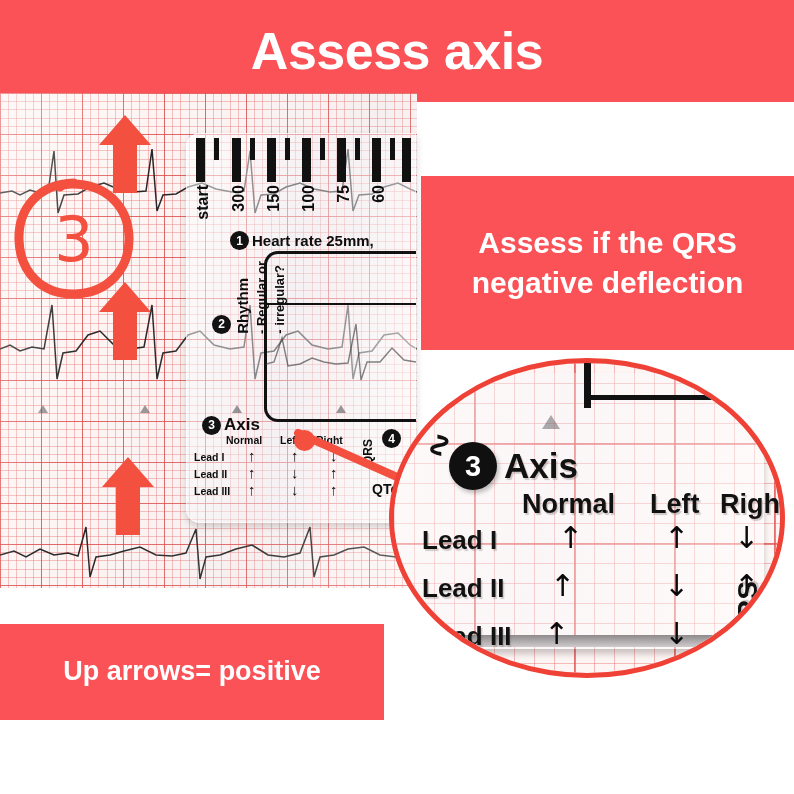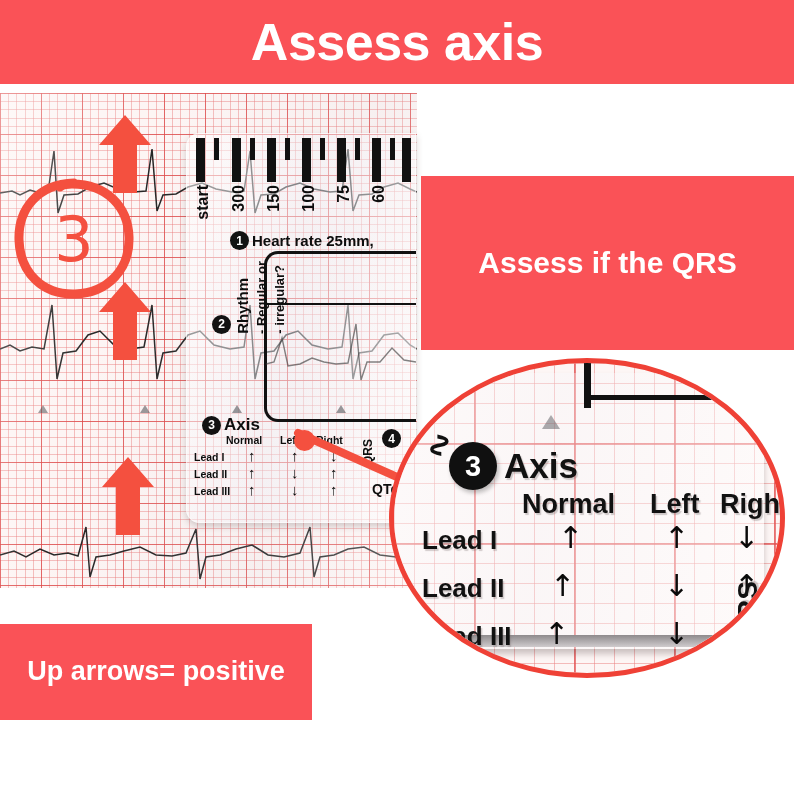--- a/index.html
+++ b/index.html
@@ -1,20 +1,20 @@
 <!DOCTYPE html>
 <html><head>
 <meta charset="utf-8">
 <style>
   html,body{margin:0;padding:0;background:#ffffff;}
   body{width:794px;height:794px;position:relative;overflow:hidden;
        font-family:"Liberation Sans","DejaVu Sans",sans-serif;}
 
   
-  .banner{position:absolute;left:0;top:0;width:794px;height:84px;
+  .banner{position:absolute;left:0;top:0;width:794px;height:102px;
           background:#fa5257;display:flex;align-items:center;justify-content:center;}
   .banner-title{color:#ffffff;font-size:52px;font-weight:bold;letter-spacing:-0.5px;
                 line-height:1;}
 
   
   .ecg-photo{position:absolute;left:0;top:93px;width:417px;height:495px;overflow:hidden;
              background:#fdf5f4;}
   .ecg-grid-small{position:absolute;inset:0;
      background-image:
        repeating-linear-gradient(to right, rgba(233,120,120,.45) 0 1px, transparent 1px 8.2px),
@@ -81,21 +81,21 @@
      writing-mode:vertical-rl;transform:rotate(180deg);}
 
   
   .panel-right{position:absolute;left:421px;top:176px;width:373px;height:174px;
      background:#fa5257;display:flex;flex-direction:column;align-items:center;
      justify-content:center;gap:2px;padding:0 2px;box-sizing:border-box;}
   .panel-right span{color:#fff;font-size:30px;font-weight:bold;line-height:1.28;
      text-align:center;white-space:nowrap;}
 
   
-  .panel-bottom{position:absolute;left:0;top:624px;width:312px;height:96px;
+  .panel-bottom{position:absolute;left:0;top:624px;width:384px;height:96px;
      background:#fa5257;display:flex;flex-direction:column;align-items:center;
      justify-content:center;}
   .panel-bottom span{color:#fff;font-size:27px;font-weight:bold;line-height:1.3;
      text-align:center;white-space:nowrap;}
 
   
   .magnifier{position:absolute;left:389px;top:358px;width:396px;height:320px;
      border-radius:50%;overflow:hidden;border:5px solid #ef4136;box-sizing:border-box;
      background:#fdf6f5;}
   .mag-grid-small{position:absolute;inset:-20px;
@@ -281,20 +281,21 @@
 
   <div class="sect4">
     <div class="badge">4</div>
   </div>
   <div class="qtc">QTc</div>
   <div class="zig">∿∿</div>
 </div>
 
 <div class="panel-right">
   <span>Assess if the QRS</span>
+  <span>negative deflection</span>
 </div>
 
 <div class="panel-bottom">
   <span>Up arrows= positive</span>
 </div>
 
 <div class="leader">
   <svg width="130" height="80" viewBox="0 0 130 80">
     <line x1="8" y1="8" x2="125" y2="60" stroke="#f4503f" stroke-width="8" stroke-linecap="round"></line>
   </svg>

